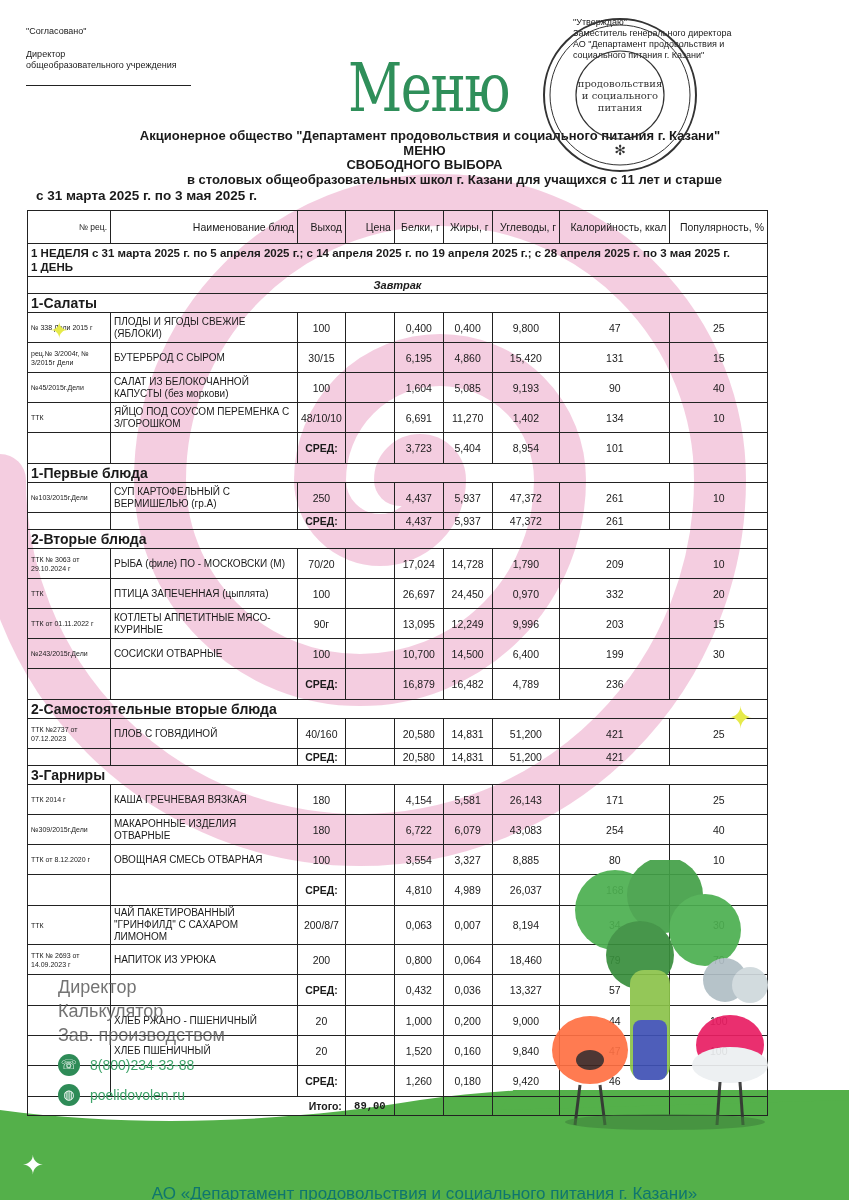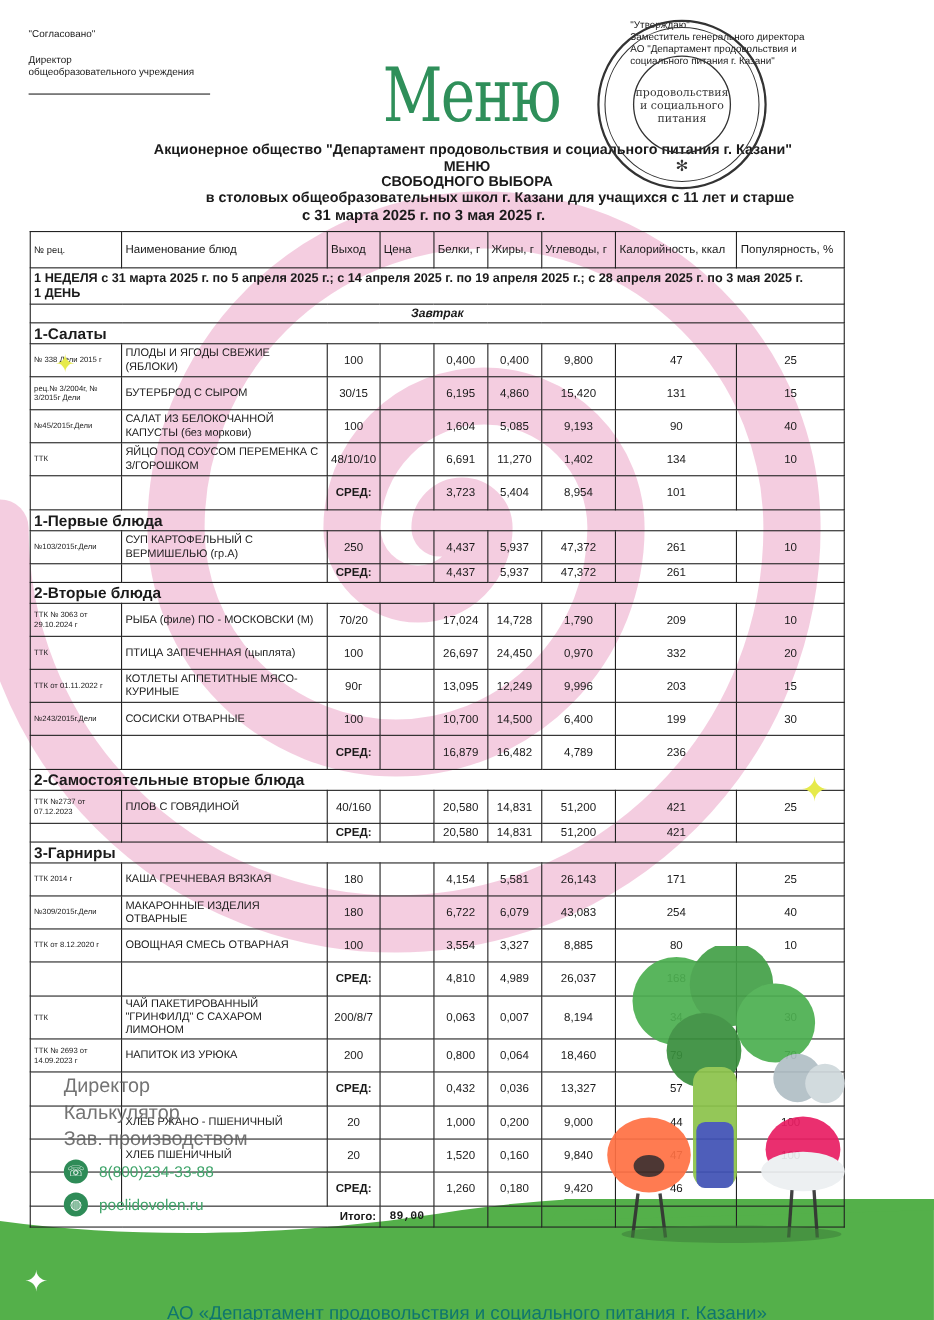--- a/index.html
+++ b/index.html
@@ -8,24 +8,24 @@
   .approve-left { position:absolute; left:26px; top:26px; font-size:9px; line-height:11px; z-index:2; }
   .approve-left .sig { width:165px; border-bottom:1px solid #222; height:12px; margin-top:2px; }
   .approve-right { position:absolute; left:573px; top:17px; font-size:9px; line-height:11px; z-index:2; }
   .menu-logo { position:absolute; left:348px; top:48px; font-size:68px; color:#2f8f5a; font-family:"DejaVu Serif", serif; letter-spacing:-2px; z-index:2; transform:scaleX(0.78); transform-origin:left top; font-weight:normal; }
   .stamp { position:absolute; left:540px; top:15px; width:160px; height:160px; z-index:3; }
   .titles { position:absolute; left:0; width:849px; z-index:2; text-align:center; font-weight:bold; }
   .t1 { top:128px; font-size:13px; left:100px; width:660px; }
   .t2 { top:143px; font-size:13px; }
   .t3 { top:157px; font-size:13px; }
   .t4 { top:172px; font-size:13px; left:30px; }
-  .t5 { top:188px; font-size:13.5px; text-align:center; left:0; width:770px; }
+  .t5 { top:188px; font-size:13.5px; text-align:left; left:0; width:770px;padding-left:36px; }
   table.menu { position:absolute; left:27px; top:210px; width:741px; border-collapse:collapse; z-index:2; font-size:10.5px; }
   table.menu td, table.menu th { border:1px solid #222; padding:1px 3px; vertical-align:middle; }
-  table.menu th { font-weight:normal; text-align:left; font-size:10.5px; line-height:12px; height:30px; }
+  table.menu th { font-weight:normal; text-align:right; font-size:10.5px; line-height:12px; height:30px; }
   table.menu td.num { text-align:center; }
   td.rec { font-size:7px; line-height:9px; width:76px; }
   td.name { font-size:10px; line-height:12px; width:180px; }
   td.out { text-align:center; width:38px; }
   td.price { width:42px; text-align:center; }
   tr.item td { height:27px; }
   tr.avg td { height:28px; }
   tr.avg.short td { height:14px; }
   tr.avg td.lbl { font-weight:bold; text-align:center; }
   tr.week td { font-weight:bold; font-size:11.5px; line-height:14px; padding:2px 3px;margin-top:12px; }

